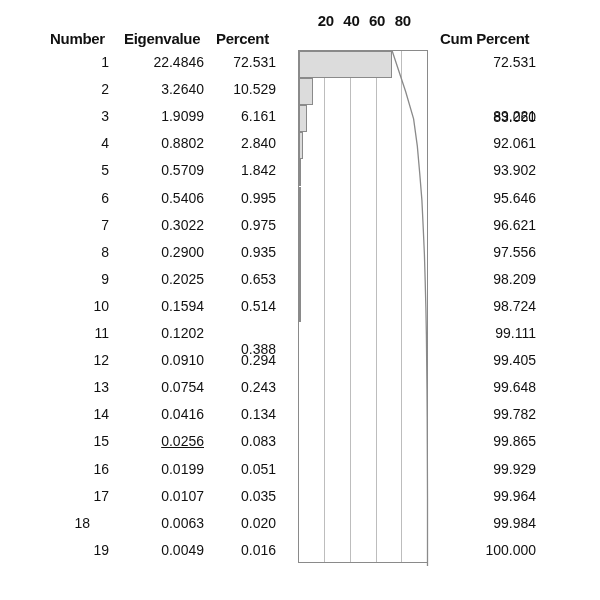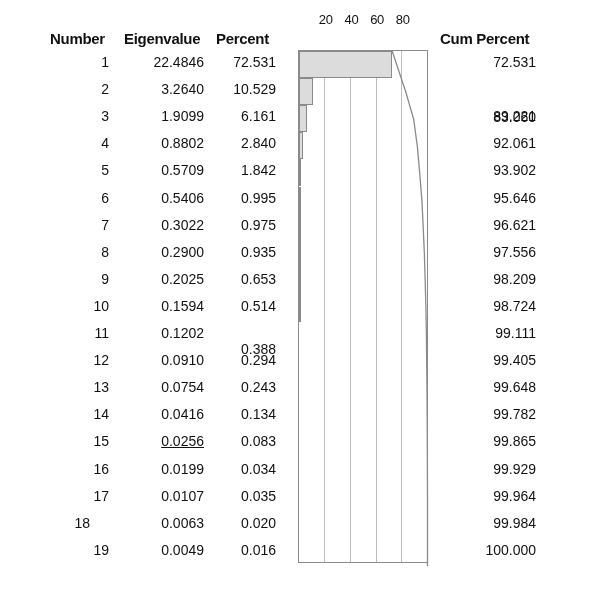--- a/index.html
+++ b/index.html
@@ -1,20 +1,20 @@
 <!DOCTYPE html>
 <html><head>
 <meta charset="utf-8">
 <style>
   html, body { margin: 0; padding: 0; background: #ffffff; }
   body { width: 600px; height: 600px; position: relative; overflow: hidden;
          font-family: "Liberation Sans", sans-serif; color: #111111; }
   .hdr { position: absolute; top: 30px; font-size: 15px; font-weight: bold; white-space: nowrap; letter-spacing: -0.3px; }
   .cell { position: absolute; font-size: 14px; white-space: nowrap; text-align: right; }
-  .tick { position: absolute; top: 12px; font-size: 13px; font-weight: normal; transform: translateX(-50%); letter-spacing: -0.3px; }
+  .tick { position: absolute; top: 12px; font-size: 15px; font-weight: bold; transform: translateX(-50%); letter-spacing: -0.3px; }
   #chart-box { position: absolute; left: 298px; top: 50px; width: 130px; height: 513px;
                border: 1.5px solid #8a8a8a; box-sizing: border-box; background: #fff; }
   .grid { position: absolute; top: 0; bottom: 0; width: 0; border-left: 1.3px solid #bdbdbd; }
   .bar { position: absolute; left: 0; background: #dcdcdc; border: 1.3px solid #8a8a8a; box-sizing: border-box; }
   svg#cum-curve { position: absolute; left: 0; top: 0; overflow: visible; }
 </style>
 </head>
 <body>
 
 <div class="hdr" style="left:50px;">Number</div>
@@ -85,21 +85,21 @@
     <div class="cell" style="top: 406.3px; right: 491px;">14</div>
     <div class="cell" style="top: 406.3px; right: 396px;">0.0416</div>
     <div class="cell" style="top: 406.3px; right: 324px;">0.134</div>
     <div class="cell" style="top: 406.3px; right: 64px;">99.782</div>
     <div class="cell" style="top: 433.4px; right: 491px;">15</div>
     <div class="cell" style="top: 433.4px; right: 396px; text-decoration: underline;">0.0256</div>
     <div class="cell" style="top: 433.4px; right: 324px;">0.083</div>
     <div class="cell" style="top: 433.4px; right: 64px;">99.865</div>
     <div class="cell" style="top: 460.5px; right: 491px;">16</div>
     <div class="cell" style="top: 460.5px; right: 396px;">0.0199</div>
-    <div class="cell" style="top: 460.5px; right: 324px;">0.034</div>
+    <div class="cell" style="top: 460.5px; right: 324px;">0.051</div>
     <div class="cell" style="top: 460.5px; right: 64px;">99.929</div>
     <div class="cell" style="top: 487.6px; right: 491px;">17</div>
     <div class="cell" style="top: 487.6px; right: 396px;">0.0107</div>
     <div class="cell" style="top: 487.6px; right: 324px;">0.035</div>
     <div class="cell" style="top: 487.6px; right: 64px;">99.964</div>
     <div class="cell" style="top: 514.7px; right: 510px;">18</div>
     <div class="cell" style="top: 514.7px; right: 396px;">0.0063</div>
     <div class="cell" style="top: 514.7px; right: 324px;">0.020</div>
     <div class="cell" style="top: 514.7px; right: 64px;">99.984</div>
     <div class="cell" style="top: 541.8px; right: 491px;">19</div>

